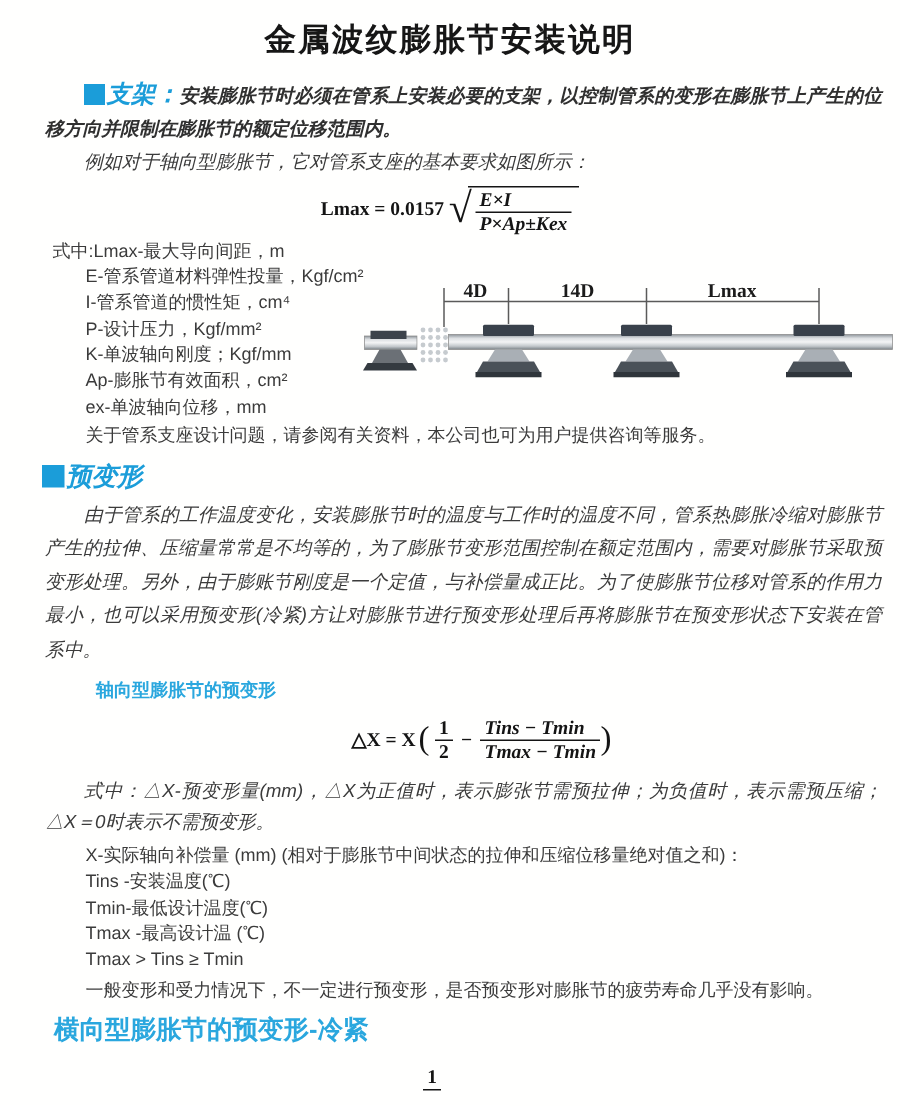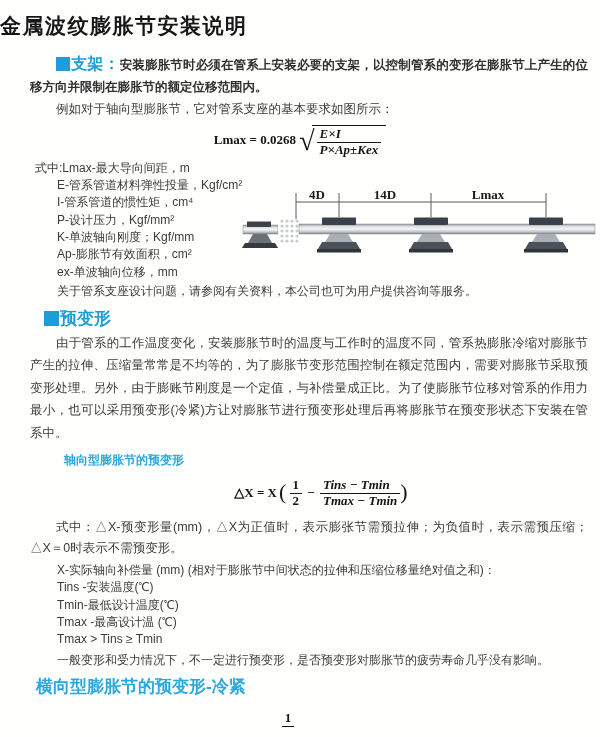--- a/index.html
+++ b/index.html
@@ -2,24 +2,24 @@
 <html><head>
 <meta charset="utf-8">
 <style>
   html,body { margin:0; padding:0; background:#fff; }
   .page {
     position:relative; width:600px; height:737px; overflow:hidden;
     background:#fffffe; font-family:"Liberation Sans", sans-serif;
     color:#3b3b3b;
   }
   .title {
-    margin:0; padding-top:12px; 
+    margin:0; padding-top:12px; text-align:center;
     font-size:21px; font-weight:700; color:#161616; letter-spacing:1.5px;
   }
-  .para { margin:0 12px 0 30px; font-size:12.5px; line-height:22px; text-align:justify; }
+  .para { margin:0 12px 0 30px; font-size:12.5px; line-height:22px; text-align:justify;font-style:italic; }
   .indent { text-indent:26px; }
   .support-para { margin-top:13px; }
   .marker {
     display:inline-block; width:14px; height:14px; background:#1b9dd9;
     vertical-align:-2px; margin-right:1px;
   }
   .sec-inline-head { color:#1b9dd9; font-size:16px; font-weight:700; }
   .bold-intro { font-weight:700; color:#303030; }
 
   .formula {
@@ -35,21 +35,21 @@
   .sqrt-body { display:inline-block; border-top:1.5px solid #141414; padding:1px 5px 0; vertical-align:middle; }
 
   .cols { position:relative; margin:2px 0 0 35px; height:121px; }
   .defs div { font-size:12px; line-height:17.3px; white-space:nowrap; }
   .defs div + div { padding-left:22px; }
   .diagram { position:absolute; top:24px; right:3px; }
 
   .note-line { margin-left:35px; font-size:12px; line-height:21px; }
   .note-line.svc { text-indent:22px; }
 
-  .sec2-head { margin:7px 0 0 44px; line-height:20px; }
+  .sec2-head { margin:7px 0 0 28px; line-height:20px;font-style:italic; }
   .sec2-head .marker { width:15px; height:15px; vertical-align:-2px; }
   .sec2-head .txt { color:#1b9dd9; font-size:17px; font-weight:700; }
   .pre-body { margin-top:3px; line-height:22.4px; }
 
   .sub-head { color:#2aa7de; font-weight:700; }
   .axial-head { margin:8px 0 0 64px; font-size:12px; }
   .lateral-head { margin:5px 0 0 36px; font-size:17px; }
 
   .f2 { margin-top:9px; }
   .paren { font-size:22px; font-weight:400; vertical-align:middle; position:relative; top:-1px; }
@@ -68,21 +68,21 @@
 <div class="page">
 
   <h1 class="title">金属波纹膨胀节安装说明</h1>
 
   <p class="para indent support-para">
     <span class="marker"></span><span class="sec-inline-head">支架：</span><span class="bold-intro">安装膨胀节时必须在管系上安装必要的支架，以控制管系的变形在膨胀节上产生的位移方向并限制在膨胀节的额定位移范围内。</span>
   </p>
   <p class="para indent">例如对于轴向型膨胀节，它对管系支座的基本要求如图所示：</p>
 
   <div class="formula f1">
-    <span>Lmax = 0.0268</span>
+    <span>Lmax = 0.0157</span>
     <span class="sqrt-sign">√</span><span class="sqrt-body"><span class="frac"><span class="num it">E×I</span><span class="den it">P×Ap±Kex</span></span></span>
   </div>
 
   <div class="cols">
     <div class="defs">
       <div>式中:Lmax-最大导向间距，m</div>
       <div>E-管系管道材料弹性投量，Kgf/cm²</div>
       <div>I-管系管道的惯性矩，cm⁴</div>
       <div>P-设计压力，Kgf/mm²</div>
       <div>K-单波轴向刚度；Kgf/mm</div>

